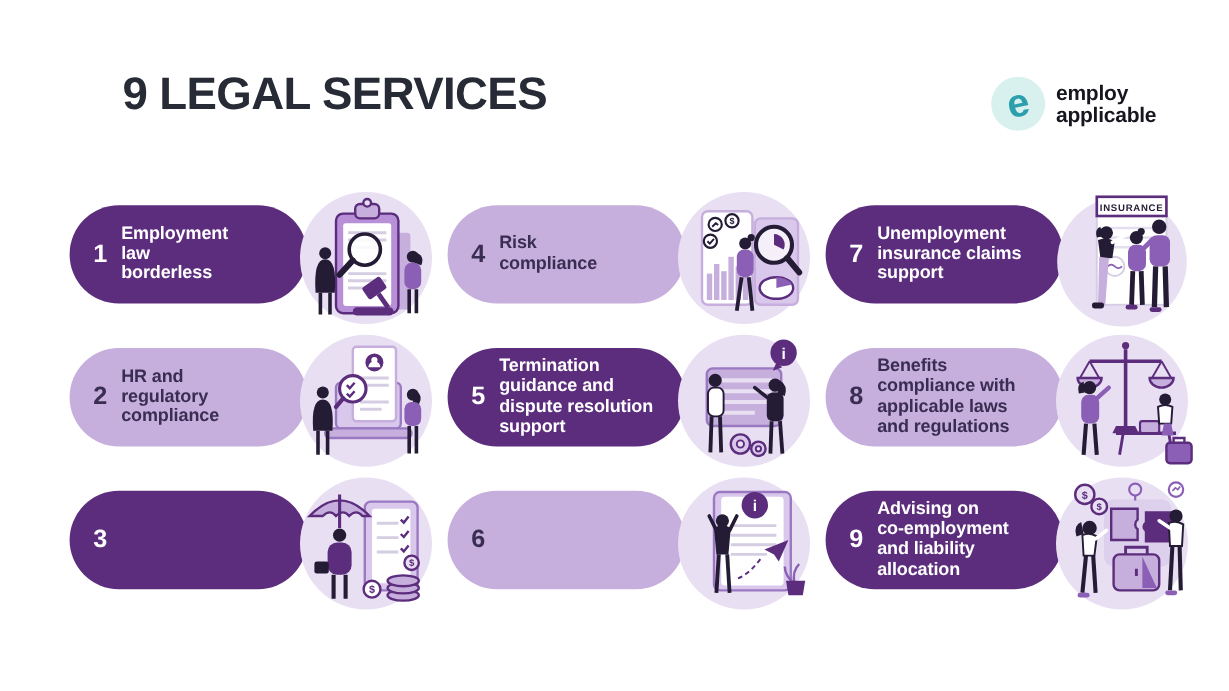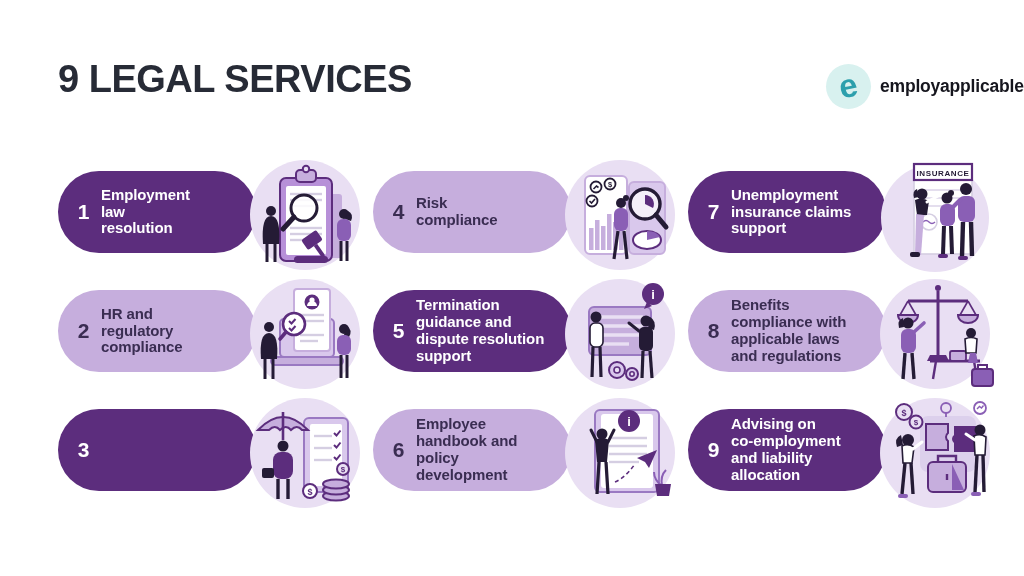--- a/index.html
+++ b/index.html
@@ -17,34 +17,34 @@
     position:relative;
     width:1024px;height:576px;
     background:#FFFFFF;
     overflow:hidden;
     font-family:"Liberation Sans", sans-serif;
   }
   
   .titles{position:absolute;left:58px;top:60px;}
   .titles h1{
     font-size:38px;font-weight:800;letter-spacing:-0.5px;
-    color:var(--title);line-height:1;
+    color:var(--title);line-height:1;margin-left:44px;
   }
   .titles h2{
     font-size:24px;font-weight:600;letter-spacing:-0.2px;
     color:var(--teal);line-height:1;margin-top:8px;
   }
   .logo{position:absolute;left:826px;top:64px;display:flex;align-items:center;gap:9px;}
   .logo-mark{width:45px;height:45px;border-radius:50%;background:#D8F1EF;
     display:flex;align-items:center;justify-content:center;}
   .logo-mark span{
     font-size:33px;font-weight:bold;color:#2C9FAC;
     display:inline-block;transform:rotate(-12deg);line-height:1;margin-top:-3px;
   }
-  .logo-text{display:flex;flex-direction:row;font-size:17.5px;font-weight:bold;
+  .logo-text{display:flex;flex-direction:column;font-size:17.5px;font-weight:bold;
     color:#16161E;line-height:1.05;letter-spacing:-0.2px;}
   
   .grid{
     position:absolute;left:58px;top:156px;
     display:grid;
     grid-auto-flow:column;
     grid-template-rows:repeat(3,119px);
     grid-auto-columns:315px;
   }
   .cell{position:relative;width:308px;height:112px;}
@@ -82,21 +82,21 @@
     <span>applicable</span>
   </div>
 </div>
 
 <div class="grid">
     <div class="cell">
     <div class="pill dark">
       <span class="num">1</span>
       <span class="label">Employment
 law
-resolution</span>
+borderless</span>
     </div>
     <div class="illus">
         <svg viewBox="0 0 122 118" xmlns="http://www.w3.org/2000/svg">
   <circle cx="61" cy="59" r="55" fill="#E9DFF3"></circle>
   <rect x="80" y="38" width="18" height="64" rx="3" fill="#C6AEDD"></rect>
   <rect x="36" y="22" width="52" height="83" rx="6" fill="#B790D8" stroke="#5C2D7D" stroke-width="2"></rect>
   <rect x="42" y="30" width="40" height="69" rx="2" fill="#fff"></rect>
   <g stroke="#D5CEE2" stroke-width="2.4">
             <line x1="46" y1="38" x2="78" y2="38"></line>
             <line x1="46" y1="44" x2="78" y2="44"></line>
@@ -294,24 +294,20 @@
   <g stroke="#241B35" stroke-width="3.2">
             <line x1="84" y1="76" x2="83" y2="103"></line>
             <line x1="91" y1="76" x2="93" y2="103"></line>
           </g>
 </svg>
       </div>
   </div>
     <div class="cell">
     <div class="pill light">
       <span class="num">6</span>
-      <span class="label">Employee
-handbook and
-policy
-development</span>
     </div>
     <div class="illus">
         <svg viewBox="0 0 122 118" xmlns="http://www.w3.org/2000/svg">
   <circle cx="61" cy="59" r="55" fill="#E9DFF3"></circle>
   <rect x="36" y="16" width="64" height="82" rx="5" fill="#D9C8EC" stroke="#9A79C2" stroke-width="2"></rect>
   <rect x="42" y="20" width="52" height="74" rx="3" fill="#fff"></rect>
   <g stroke="#D5CEE2" stroke-width="2.4">
             <line x1="50" y1="44" x2="88" y2="44"></line>
             <line x1="50" y1="52" x2="88" y2="52"></line>
             <line x1="50" y1="60" x2="88" y2="60"></line>

